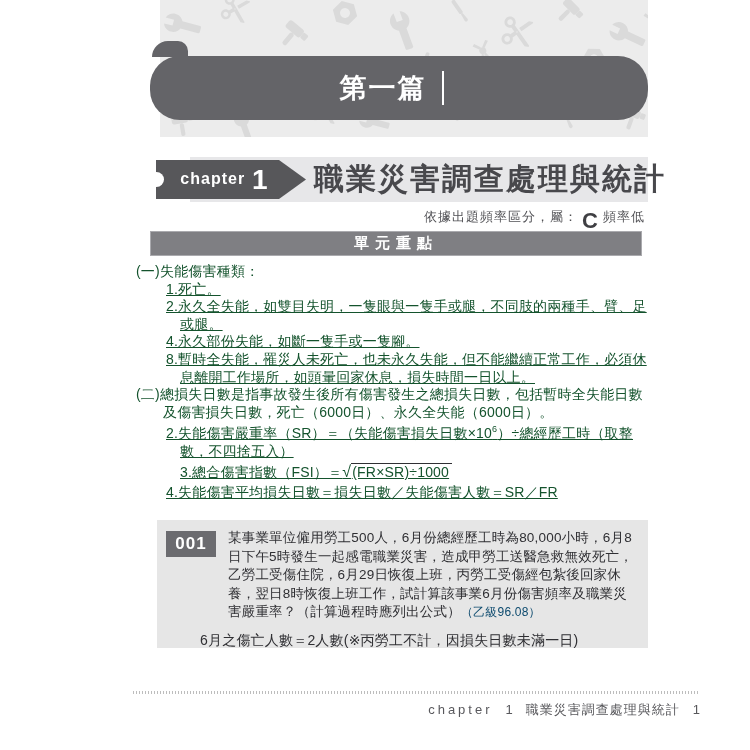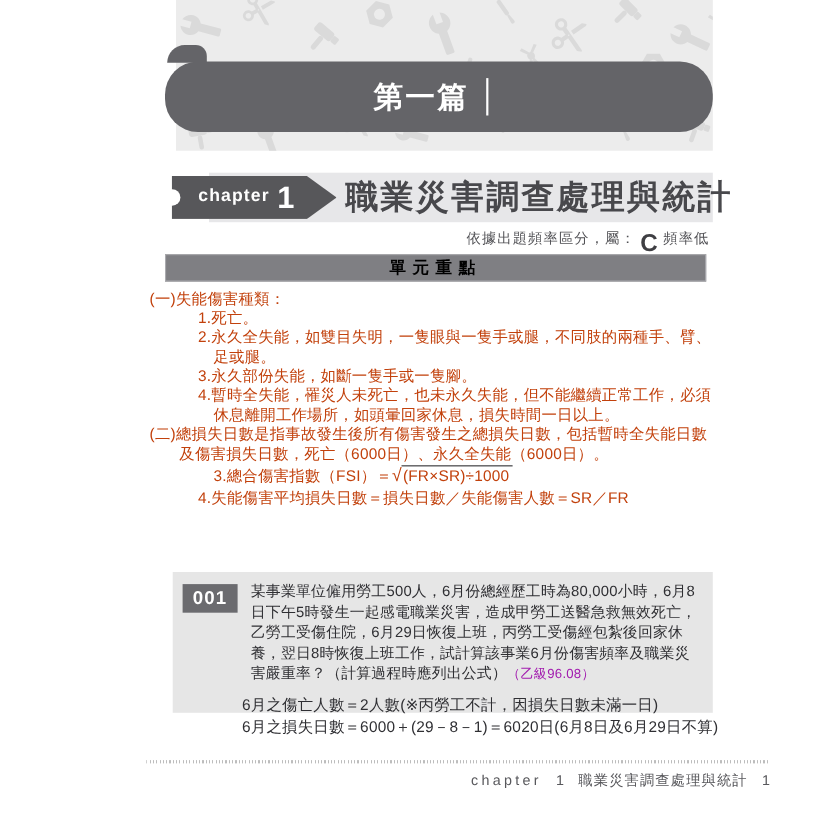--- a/index.html
+++ b/index.html
@@ -52,56 +52,56 @@
     position:absolute;top:208px;right:105px;height:26px;z-index:2;
     display:flex;align-items:flex-start;gap:3px;color:#515155;font-size:13px;letter-spacing:1px;
   }
   .freq-note .letter{font-size:22px;font-weight:bold;color:#3f3f43;margin:0 1px;}
   
   .unit-bar{
     position:absolute;left:150px;top:231px;width:492px;height:25px;
     background:#7f7f83;border:1px solid #aaaaae;box-sizing:border-box;
     display:flex;align-items:center;justify-content:center;z-index:2;
   }
-  .unit-bar .txt{color:#000000;font-size:15px;font-weight:bold;letter-spacing:6px;}
+  .unit-bar .txt{color:#ffffff;font-size:15px;font-weight:bold;letter-spacing:6px;}
   
   .keypoints{
     position:absolute;left:136px;top:263px;width:512px;z-index:2;
-    font-size:14px;line-height:17.6px;color:#c2410c;letter-spacing:0.2px;
+    font-size:14px;line-height:17.6px;color:#14532d;letter-spacing:0.2px;
   }
   .kp-l1{padding-left:27px;text-indent:-27px;}
-  .kp-l2{margin-left:44px;}
+  .kp-l2{margin-left:30px;text-decoration:underline;}
   .kp-hang{padding-left:14px;text-indent:-14px;}
   .fsi-line{padding:3px 0 2px 14px;}
   .radicand{border-top:1.4px solid #2f2f33;padding:0 3px 0 1px;}
   .sqrt-sym{font-size:16px;}
   sup{font-size:9px;}
   
   .problem-card{
     position:absolute;left:157px;top:520px;width:491px;min-height:101px;
     background:#e6e6e6;z-index:2;display:flex;gap:12px;
     padding:9px 12px 26px 9px;box-sizing:border-box;
   }
   .problem-badge{
     flex:none;width:50px;height:26px;background:#6b6b6f;color:#fff;
     font-size:17px;font-weight:bold;text-align:center;line-height:26px;
     letter-spacing:1px;margin-top:2px;
   }
   .problem-text{font-size:13.5px;line-height:18.6px;color:#2f2f33;letter-spacing:0.2px;}
-  .problem-source{font-size:12px;color:#a21caf;}
+  .problem-source{font-size:12px;color:#0c4a6e;}
   
   .answer{
     position:absolute;left:166px;top:630px;width:500px;z-index:2;
     font-size:14px;line-height:20px;color:#2f2f33;letter-spacing:0.2px;
   }
   .answer-badge{
     display:inline-block;width:20px;height:20px;background:#5a5a5e;color:#fff;
     font-size:13px;text-align:center;line-height:20px;vertical-align:-4px;
   }
-  .answer-indent{margin-left:54px;}
+  .answer-indent{margin-left:34px;}
   
   .dotted-divider{
     position:absolute;left:133px;top:691px;width:567px;height:3px;z-index:2;
     background:repeating-linear-gradient(90deg,#bdbdbd 0 1px,transparent 1px 3px);
   }
   .page-footer{
     position:absolute;top:701px;right:50px;z-index:2;
     display:flex;align-items:baseline;gap:13px;color:#58585c;font-size:13px;
   }
   .page-footer .mono{letter-spacing:3px;}
@@ -240,35 +240,35 @@
 </div>
 
 <div class="unit-bar">
   <span class="txt">單元重點</span>
 </div>
 
 <div class="keypoints">
   <div class="kp-l1"><span>(一)</span><span>失能傷害種類：</span></div>
   <div class="kp-l2 kp-hang">1.死亡。</div>
   <div class="kp-l2 kp-hang">2.永久全失能，如雙目失明，一隻眼與一隻手或腿，不同肢的兩種手、臂、足或腿。</div>
-  <div class="kp-l2 kp-hang">3.永久部份失能，如斷一隻手或一隻腳。</div>
-  <div class="kp-l2 kp-hang">4.暫時全失能，罹災人未死亡，也未永久失能，但不能繼續正常工作，必須休息離開工作場所，如頭暈回家休息，損失時間一日以上。</div>
+  <div class="kp-l2 kp-hang">4.永久部份失能，如斷一隻手或一隻腳。</div>
+  <div class="kp-l2 kp-hang">8.暫時全失能，罹災人未死亡，也未永久失能，但不能繼續正常工作，必須休息離開工作場所，如頭暈回家休息，損失時間一日以上。</div>
   <div class="kp-l1"><span>(二)</span><span>總損失日數是指事故發生後所有傷害發生之總損失日數，包括暫時全失能日數及傷害損失日數，死亡（6000日）、永久全失能（6000日）。</span></div>
+  <div class="kp-l2 kp-hang"><span>2.失能傷害嚴重率（SR）＝（失能傷害損失日數×10</span><sup>6</sup><span>）÷總經歷工時（取整數，不四捨五入）</span></div>
   <div class="kp-l2 fsi-line"><span>3.總合傷害指數（FSI）＝</span><span class="sqrt-sym">√</span><span class="radicand">(FR×SR)÷1000</span></div>
   <div class="kp-l2 kp-hang">4.失能傷害平均損失日數＝損失日數／失能傷害人數＝SR／FR</div>
 </div>
 
 <div class="problem-card">
   <div class="problem-badge">001</div>
   <div class="problem-text"><span>某事業單位僱用勞工500人，6月份總經歷工時為80,000小時，6月8日下午5時發生一起感電職業災害，造成甲勞工送醫急救無效死亡，乙勞工受傷住院，6月29日恢復上班，丙勞工受傷經包紮後回家休養，翌日8時恢復上班工作，試計算該事業6月份傷害頻率及職業災害嚴重率？（計算過程時應列出公式）</span><span class="problem-source">（乙級96.08）</span></div>
 </div>
 
 <div class="answer">
   <div class="answer-indent">6月之傷亡人數＝2人數(※丙勞工不計，因損失日數未滿一日)</div>
-  <div class="answer-indent">6月之損失日數＝6000＋(29－8－1)＝6020日(6月8日及6月29日不算)</div>
 </div>
 
 <div class="dotted-divider"></div>
 <div class="page-footer">
   <span class="mono">chapter</span>
   <span>1</span>
   <span class="cn">職業災害調查處理與統計</span>
   <span>1</span>
 </div>
 

